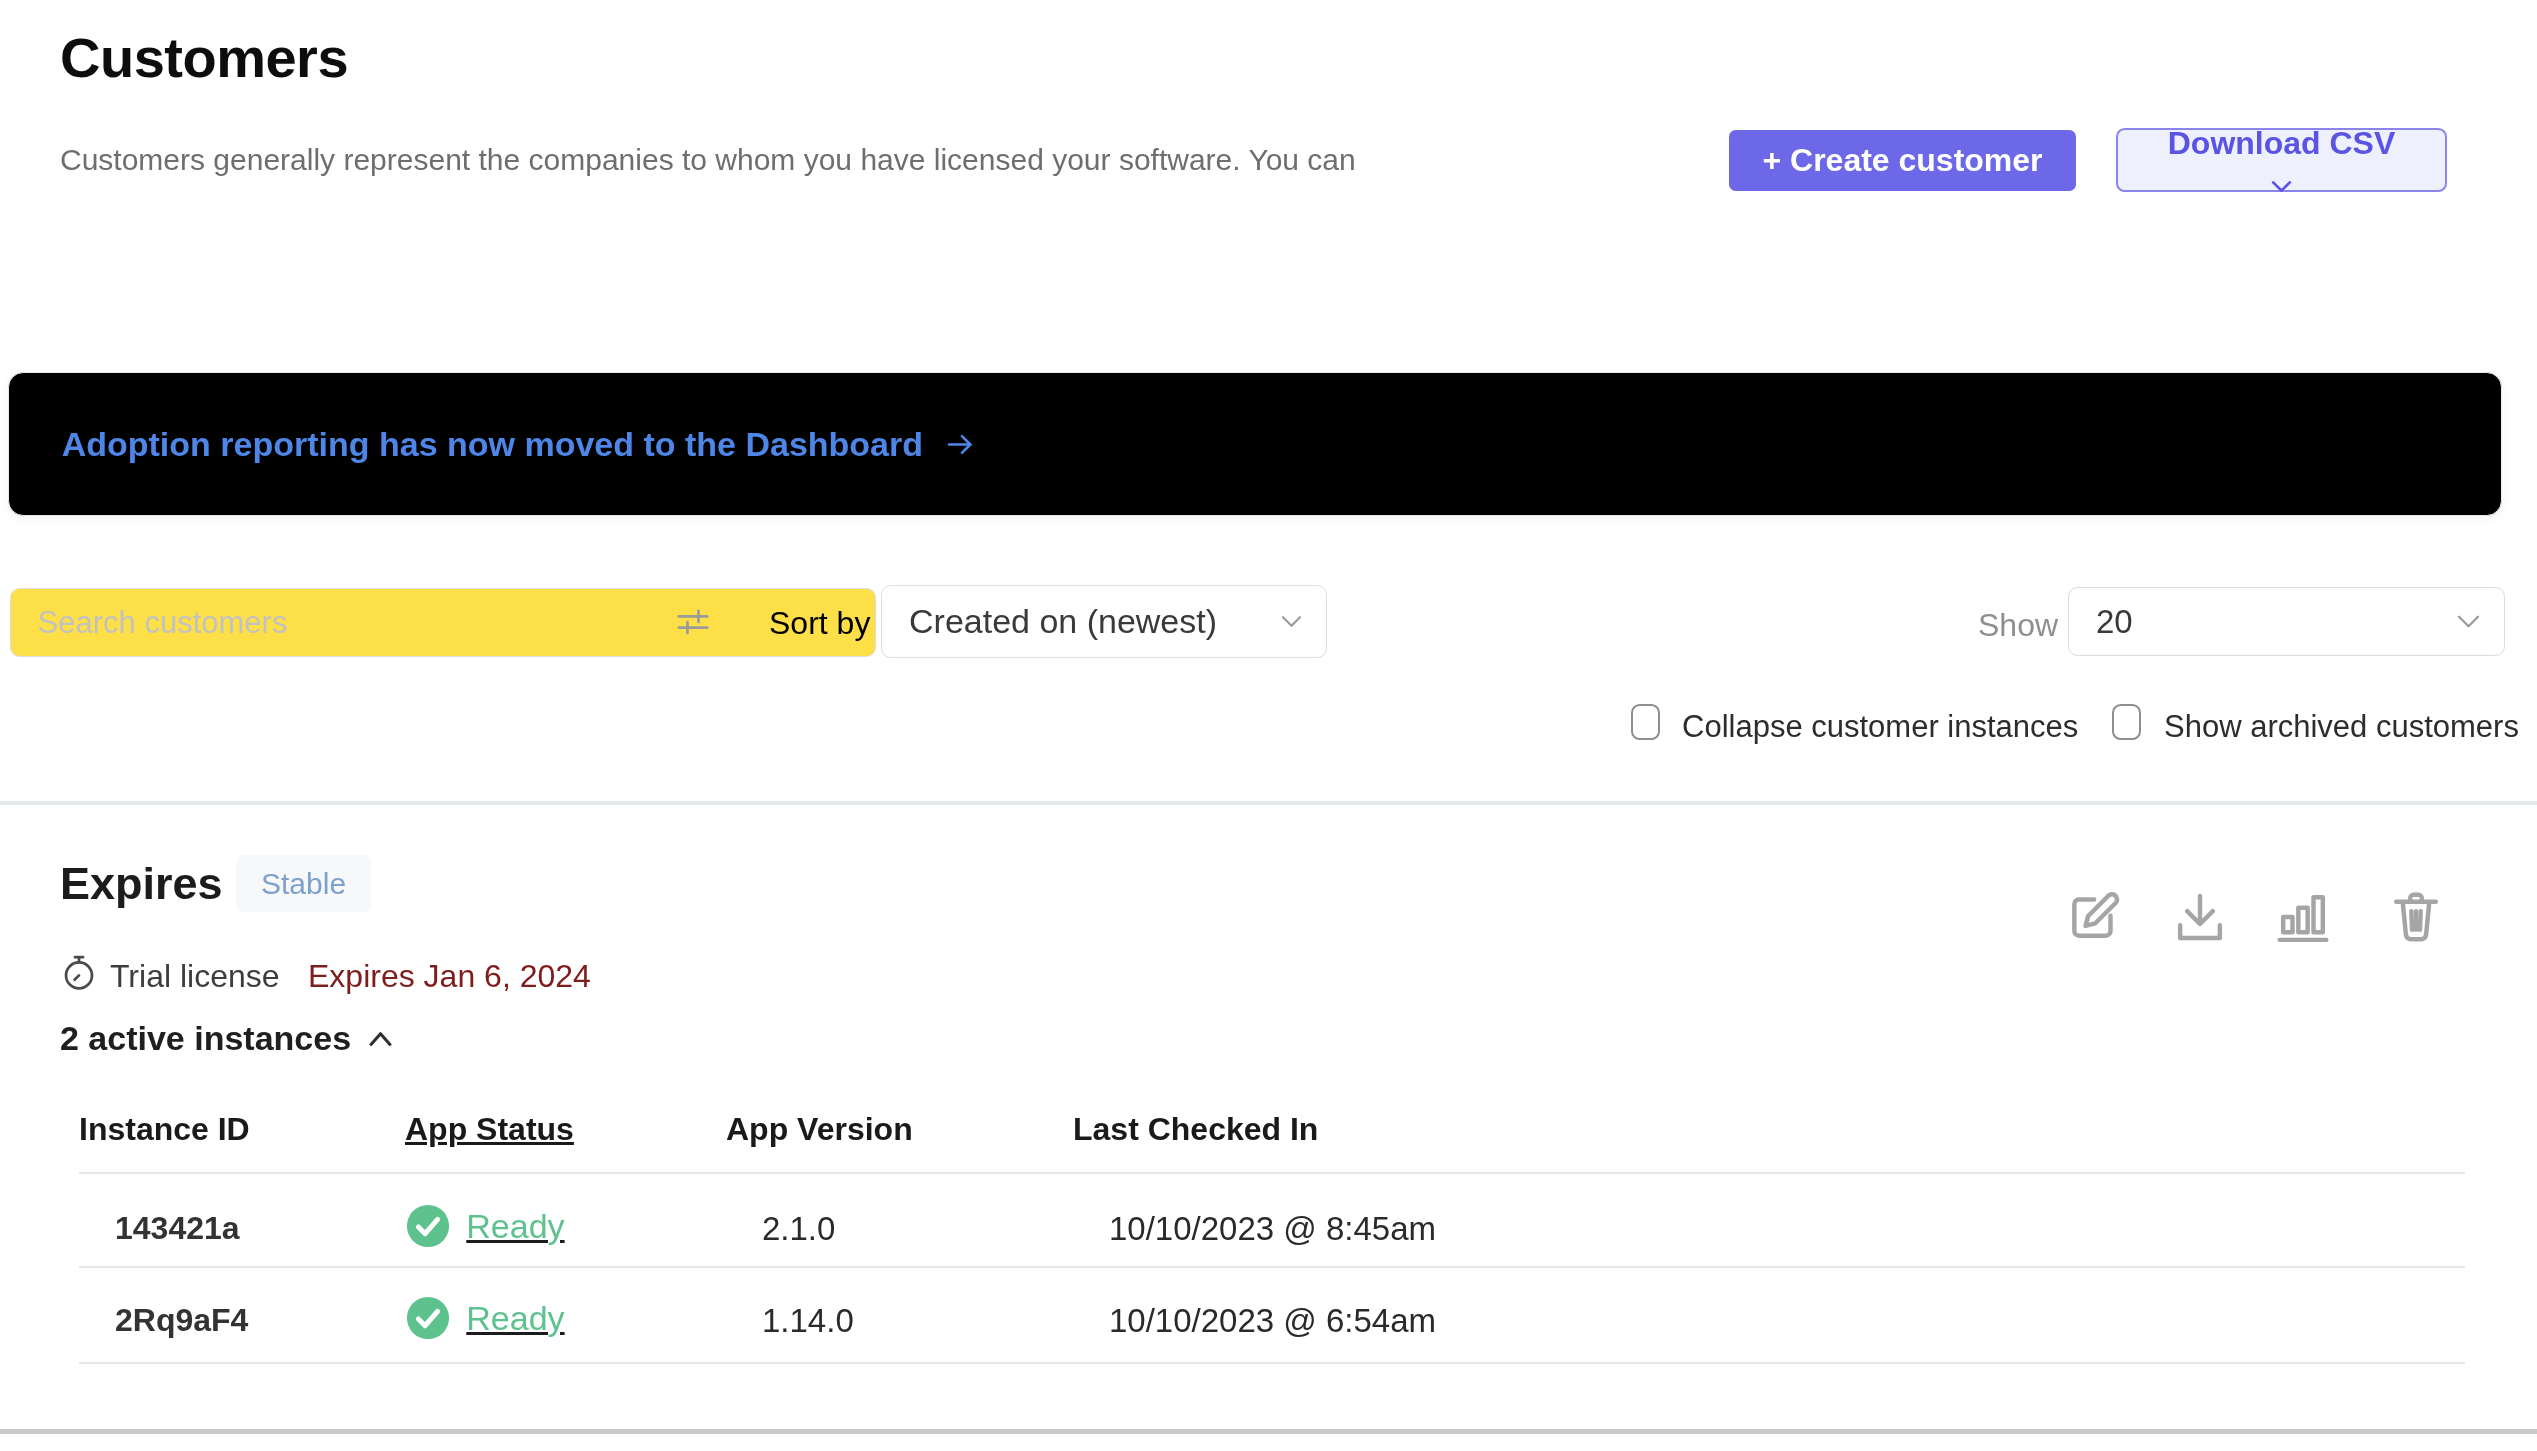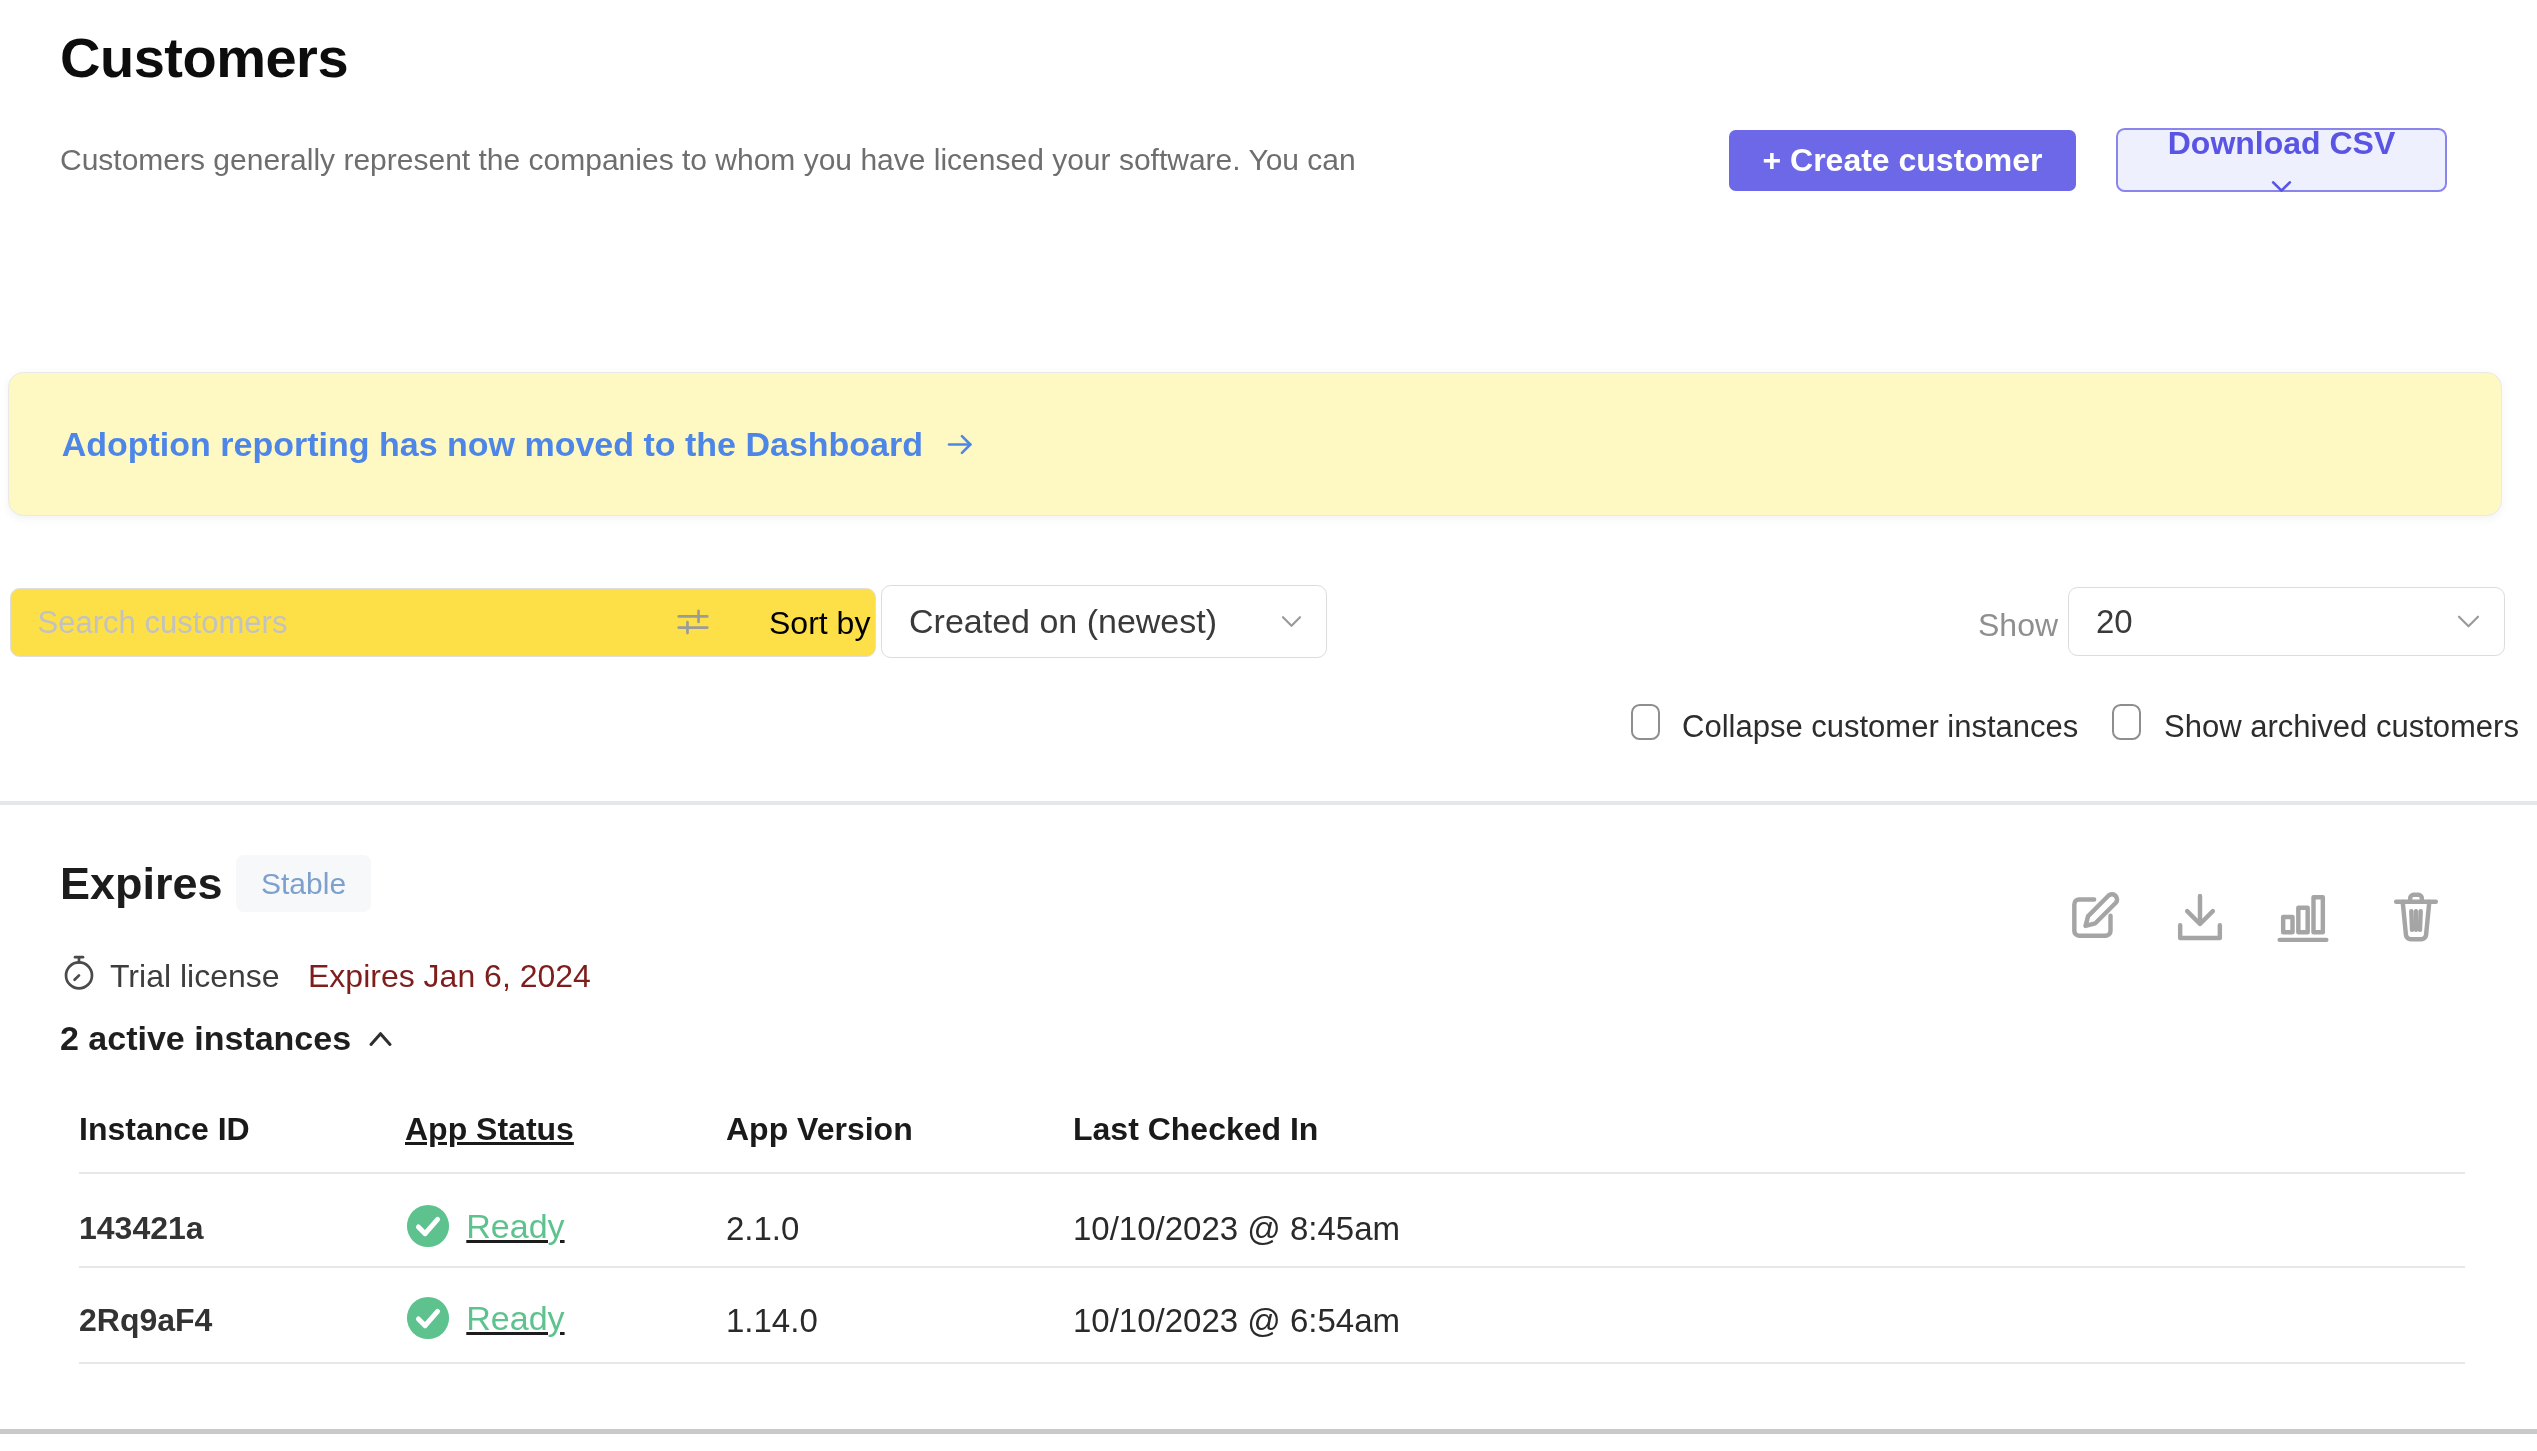--- a/index.html
+++ b/index.html
@@ -23,21 +23,21 @@
   }
   .btn-download{
     left:2116px;top:128px;width:331px;height:64px;background:#eef0fd;border:2.9px solid #8a85ec;
     border-radius:8.6px;box-sizing:border-box;
     display:flex;align-items:center;justify-content:center;gap:15.3px;
     color:#5a54e4;font-size:32px;font-weight:700;cursor:pointer;flex-direction:column;
   }
 
   
   .banner{
-    left:7.7px;top:372px;width:2494px;height:144px;background:#fef9c3;
+    left:7.7px;top:372px;width:2494px;height:144px;background:#000000;
     border:1.9px solid #e9e9e9;border-radius:15.3px;box-sizing:border-box;
     box-shadow:0 2.9px 9.6px rgba(0,0,0,0.05);
     display:flex;align-items:center;padding-left:53px;
   }
   .banner-link{display:flex;align-items:center;gap:19px;color:#4e86e8;font-size:34px;font-weight:700;cursor:pointer;}
 
   
   .search-box{
     left:9.6px;top:588px;width:866px;height:69px;box-sizing:border-box;
     border:1.9px solid #dedede;border-radius:9.6px;background:#fde047;
@@ -90,21 +90,21 @@
     font-size:34px;font-weight:700;color:#1f1f1f;
   }
 
   
   .th{top:1111px;font-size:32px;font-weight:700;color:#1a1a1a;}
   .col1{left:79px;} .col2{left:405px;text-decoration:underline;} .col3{left:726px;} .col4{left:1073px;}
   .tline{left:79px;width:2386px;height:1.9px;background:#e7e7e7;}
   .tline-h{top:1172px;}
   .tline-1{top:1266px;}
   .tline-2{top:1362px;}
-  .cell{font-size:33px;color:#2a2a2a;}
+  .cell{font-size:33px;color:#2a2a2a;margin-left:36px;}
   .cell-id{font-weight:700;color:#333333;font-size:32px;}
   .row1-text{top:1210px;}
   .row2-text{top:1302px;}
   .status{display:flex;align-items:center;gap:15.3px;}
   .status-r1{top:1203px;}
   .status-r2{top:1295px;}
   .status-label{font-size:34px;color:#5ec28e;}
 
   .divider-bottom{left:0;top:1429px;width:2538px;height:4.8px;background:#c9c9c9;}
 </style>

